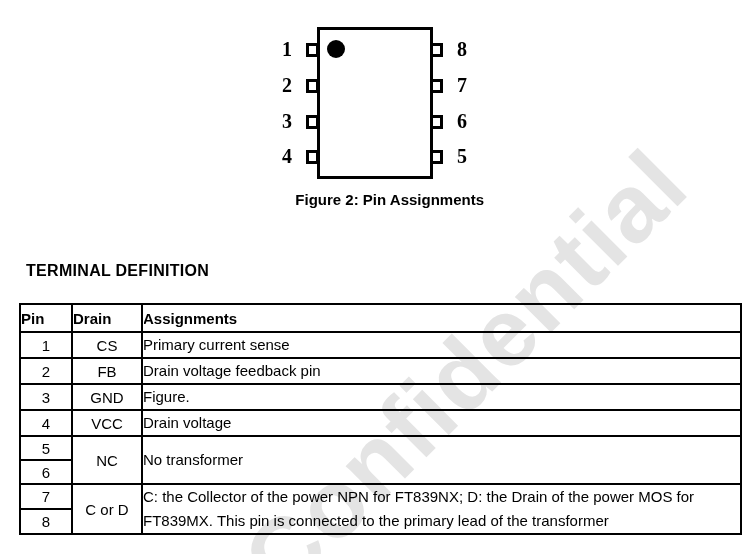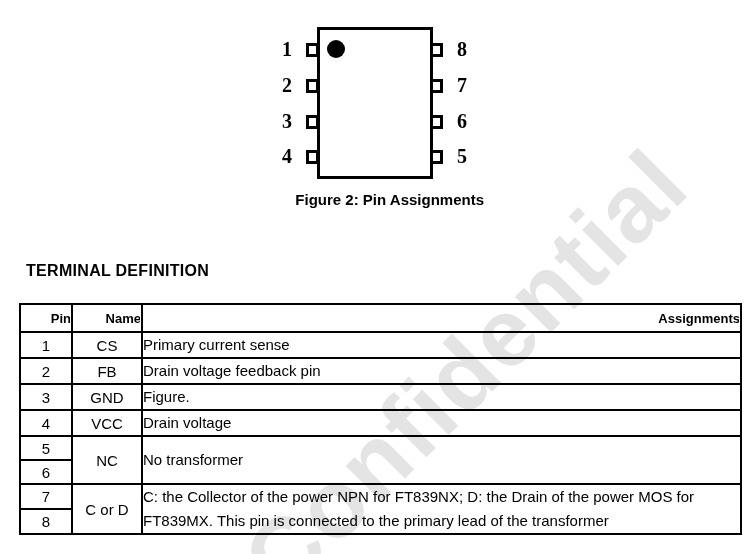--- a/index.html
+++ b/index.html
@@ -45,21 +45,21 @@
   
   .term-table{
     position:absolute;left:19px;top:303px;width:721px;z-index:1;
     border-collapse:collapse;font-size:15px;background:transparent;
     table-layout:fixed;
   }
   .term-table th,.term-table td{
     border:2px solid #000;padding:0;vertical-align:middle;
     background:transparent;overflow:hidden;
   }
-  .term-table th{height:26px;font-size:13px;font-weight:bold;text-align:right;border-radius:7px;}
+  .term-table th{height:26px;font-size:15px;font-weight:bold;text-align:left;border-radius:7px;}
   .term-table tr.r{height:24px;}
   .cell-c{text-align:center;}
   .cell-desc{text-align:left;padding:2px 6px;line-height:24px;}
   .col-pin{width:52px;}
   .col-name{width:70px;}
   .col-desc{width:599px;}
 </style>
 </head>
 <body>
 
@@ -99,21 +99,21 @@
 
   <table class="term-table">
     <colgroup>
       <col class="col-pin">
         <col class="col-name">
         <col class="col-desc">
     </colgroup>
     <tbody>
         <tr>
       <th>Pin</th>
-      <th>Name</th>
+      <th>Drain</th>
       <th>Assignments</th>
     </tr>
     <tr class="r">
       <td class="cell-c">1</td>
       <td class="cell-c">CS</td>
       <td class="cell-desc">Primary current sense</td>
     </tr>
     <tr class="r">
       <td class="cell-c">2</td>
       <td class="cell-c">FB</td>

